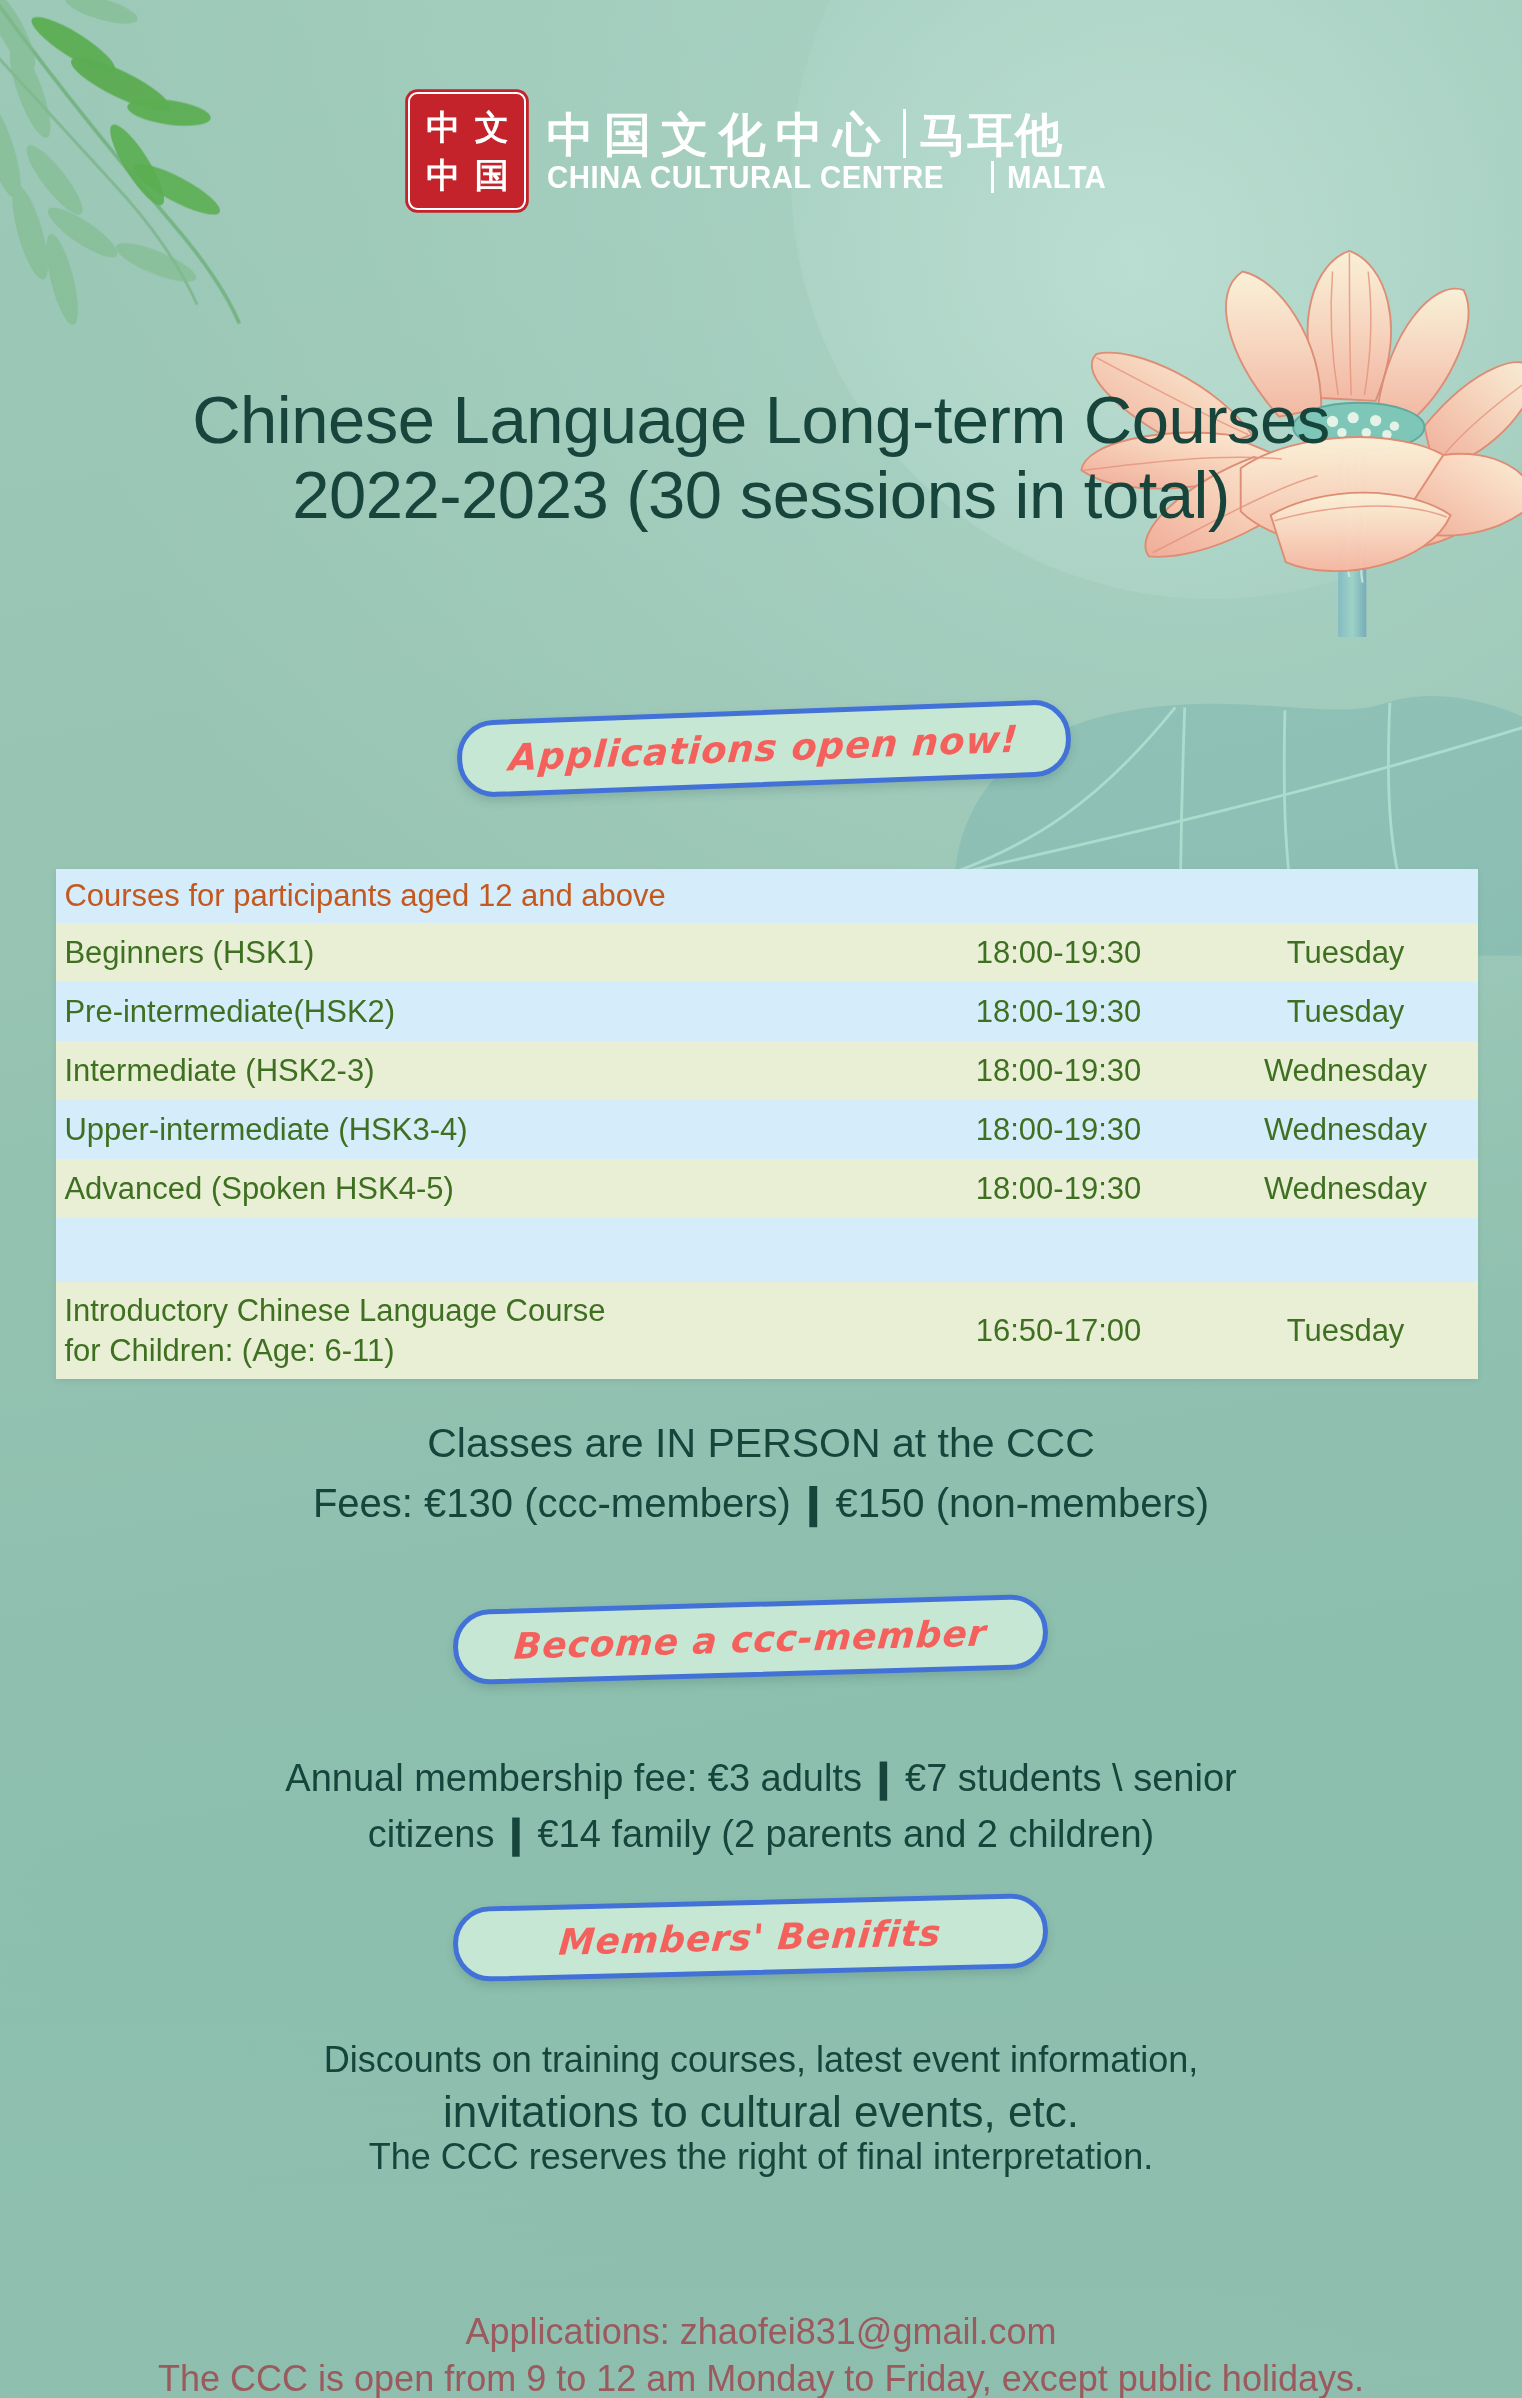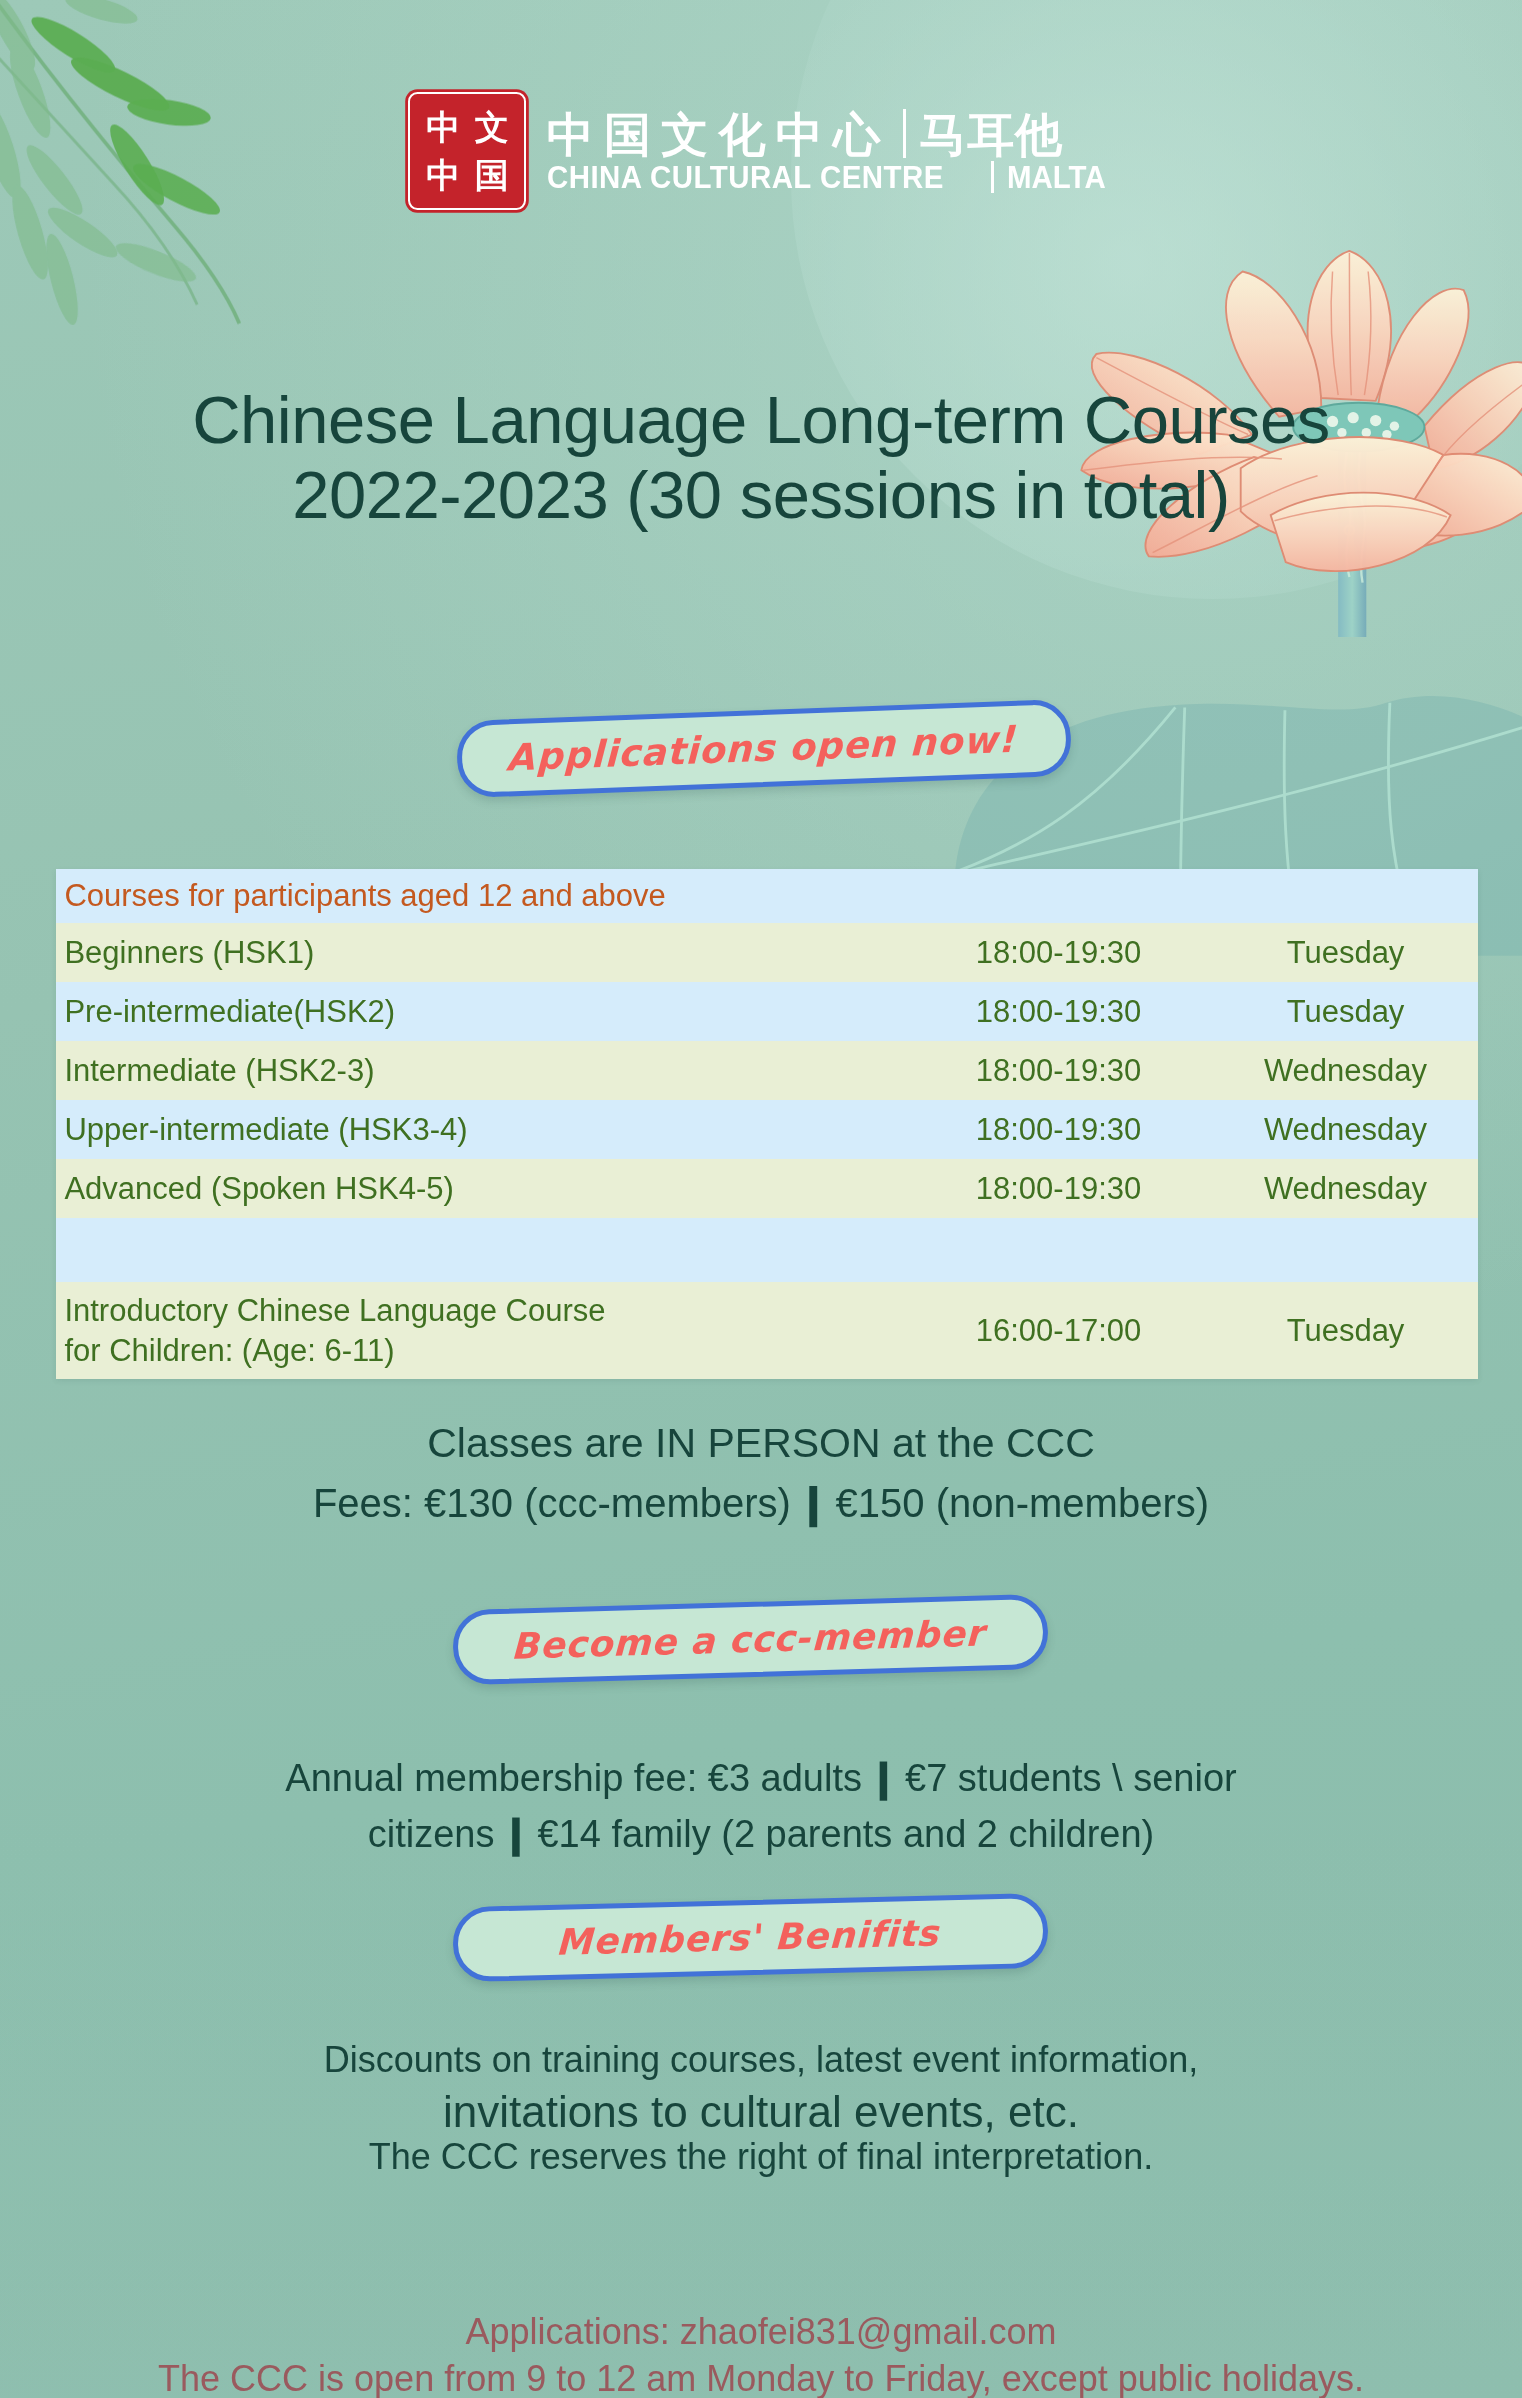--- a/index.html
+++ b/index.html
@@ -349,21 +349,21 @@
       <div class="c-day">Wednesday</div>
     </div>
 
     <div class="row blue spacer"></div>
 
     <div class="row green kids">
       <div class="c-name">
         <div>Introductory Chinese Language Course</div>
         <div> for Children: (Age: 6-11)</div>
       </div>
-      <div class="c-time">16:00-17:00</div>
+      <div class="c-time">16:50-17:00</div>
       <div class="c-day">Tuesday</div>
     </div>
   </div>
 
   <div class="body-line" id="line-inperson">Classes are IN PERSON at the CCC</div>
   <div class="body-line" id="line-fees">
     <span>Fees: €130 (ccc-members)</span><span class="sep">❙</span><span>€150 (non-members)</span>
   </div>
 
   <div class="pill" id="pill-member">

